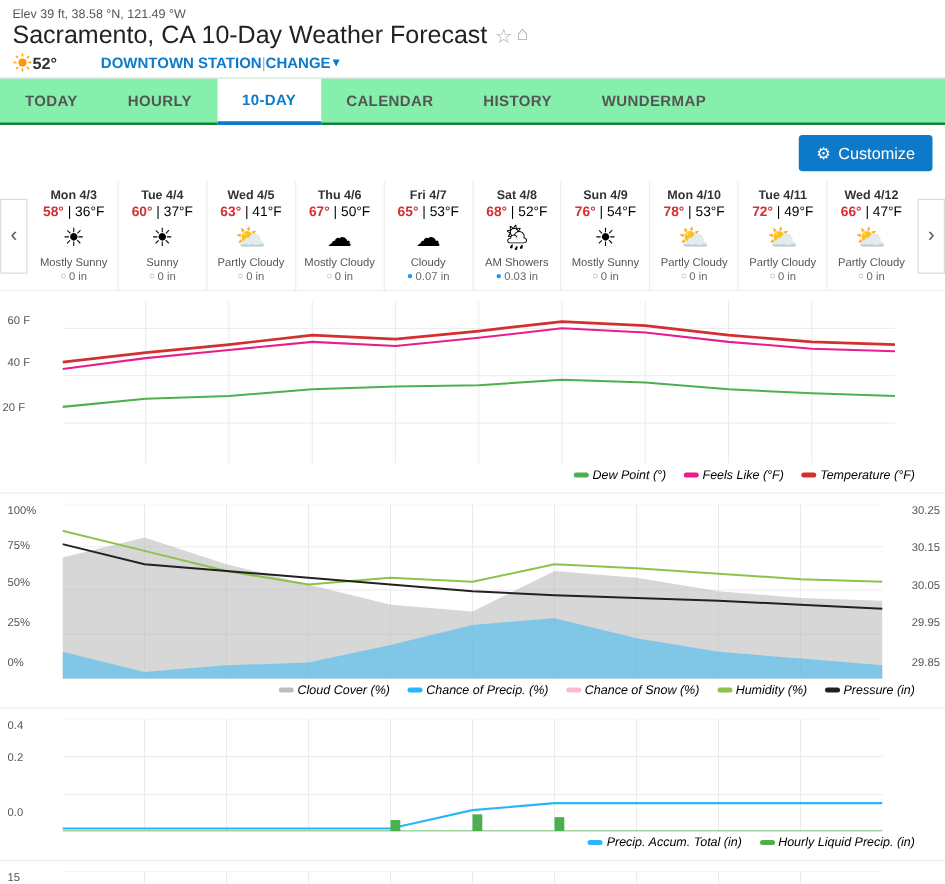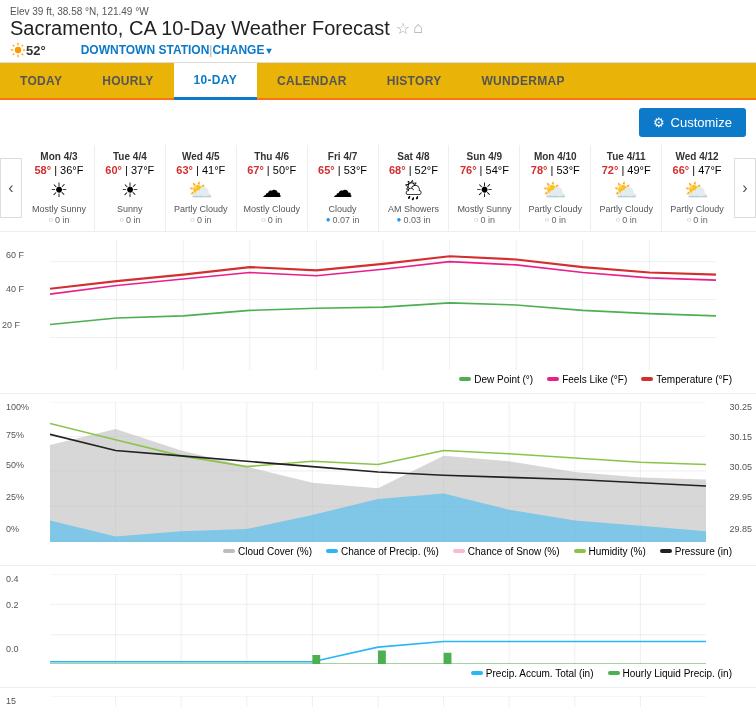--- a/index.html
+++ b/index.html
@@ -12,21 +12,21 @@
     .star-icon { font-size: 16px; color: #aaa; }
     .home-icon { font-size: 16px; color: #aaa; }
     .subtitle { display: flex; align-items: center; gap: 0; margin-top: 2px; }
     .sun-icon { width: 16px; height: 16px; }
     .temp { font-size: 13px; font-weight: bold; color: #333; }
     .station { font-size: 12px; color: #0c7ac9; font-weight: bold; padding-left: 35px; }
     .divider { color: #aaa; }
     .change-btn { font-size: 12px; color: #0c7ac9; font-weight: bold; cursor: pointer; display: flex; align-items: center; gap: 2px; }
     .chevron { font-size: 10px; }
     
-    .tabs { display: flex; background: #eab308; border-bottom: 2px solid #f97316; }
+    .tabs { display: flex; background: #86efac; border-bottom: 2px solid #15803d; }
     .tab { padding: 10px 20px; font-size: 12px; font-weight: bold; color: #555; cursor: pointer; border: none; background: none; letter-spacing: 0.3px; }
     .tab.active { color: #0c7ac9; border-bottom: 3px solid #0c7ac9; margin-bottom: -2px; background: #fff; }
     
     .content { background: #fff; }
     
     .customize-bar { display: flex; justify-content: flex-end; padding: 8px 10px; }
     .customize-btn { background: #0c7ac9; color: #fff; border: none; padding: 7px 14px; font-size: 13px; cursor: pointer; border-radius: 3px; display: flex; align-items: center; gap: 6px; }
     .gear-icon { font-size: 13px; }
     
     .forecast-container { overflow: hidden; position: relative; }
@@ -37,21 +37,21 @@
     .forecast-days { display: flex; padding: 0 24px; border-bottom: 1px solid #eee; }
     .day-col { flex: 1; text-align: center; padding: 6px 2px; border-right: 1px solid #eee; min-width: 0; }
     .day-col:last-child { border-right: none; }
     .day-date { font-size: 10px; font-weight: bold; color: #333; }
     .day-temps { font-size: 11px; margin: 2px 0; }
     .temp-high { color: #d32f2f; font-weight: bold; }
     .weather-icon { font-size: 22px; margin: 2px auto; }
     .day-desc { font-size: 9px; color: #555; line-height: 1.2; }
     .precip { font-size: 9px; color: #666; display: flex; align-items: center; justify-content: center; gap: 2px; }
     .precip-dot { color: #2196f3; font-size: 8px; }
-    .chart-legend { display: flex; gap: 14px; justify-content: flex-end; padding: 4px 24px; font-size: 10px; flex-wrap: wrap; }
+    .chart-legend { display: flex; gap: 14px; justify-content: flex-end; padding: 4px 24px; font-size: 10px; flex-wrap: wrap; font-style: italic; }
     .legend-item { display: flex; align-items: center; gap: 3px; }
     .legend-dot { width: 12px; height: 4px; border-radius: 2px; }
     
     .section-divider { border-top: 1px solid #eee; margin: 4px 0; }
   </style>
 </head>
 <body>
 
 <div class="header">
   <div class="elev">Elev 39 ft, 38.58 °N, 121.49 °W</div>

